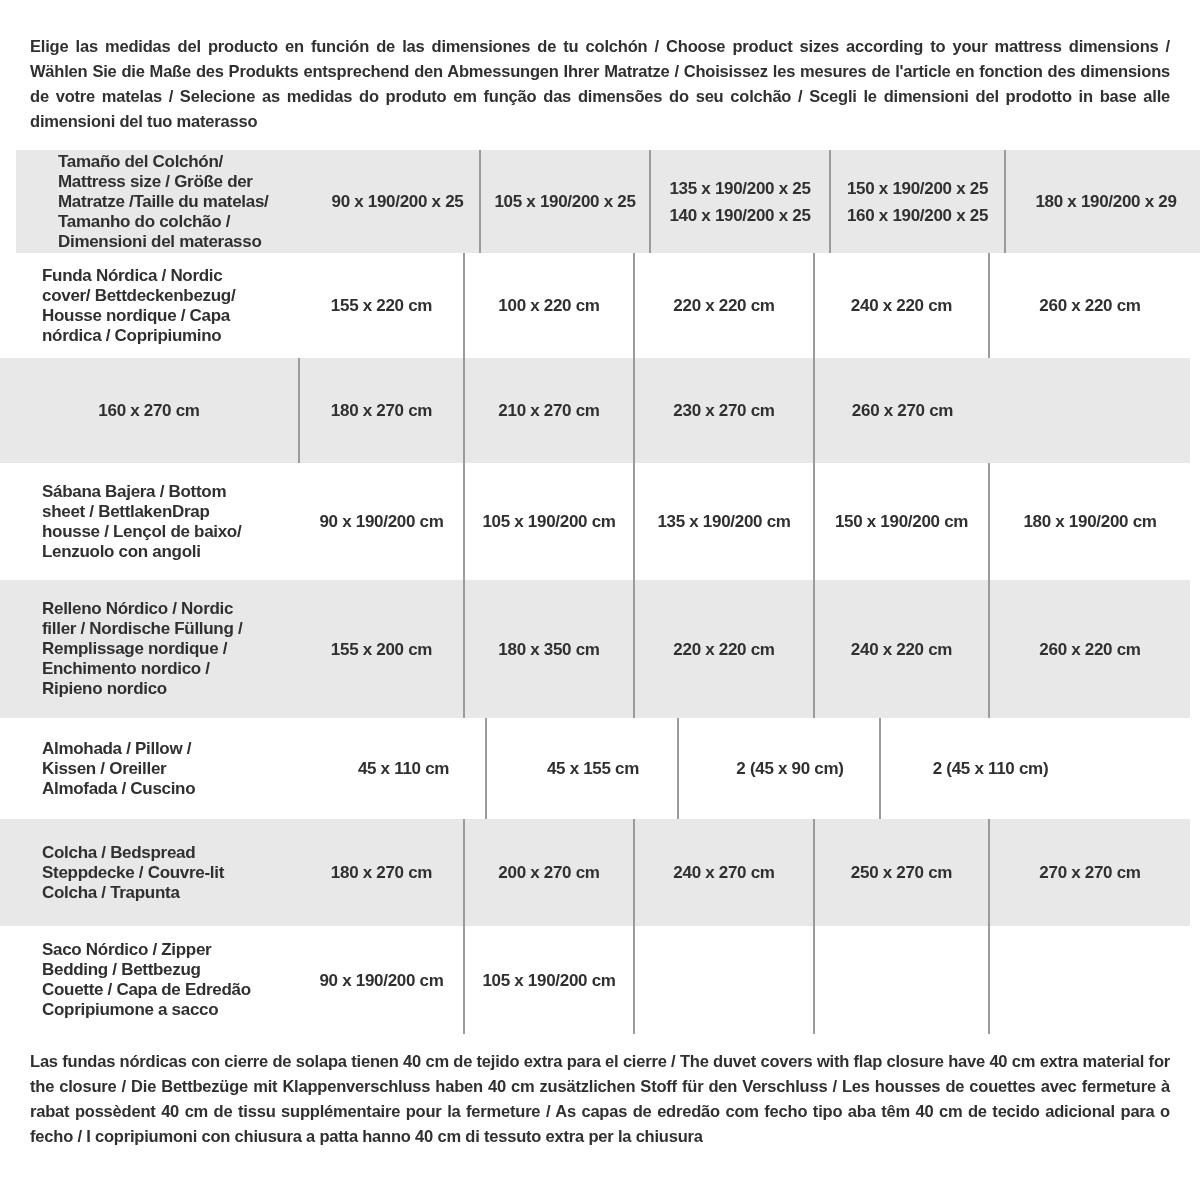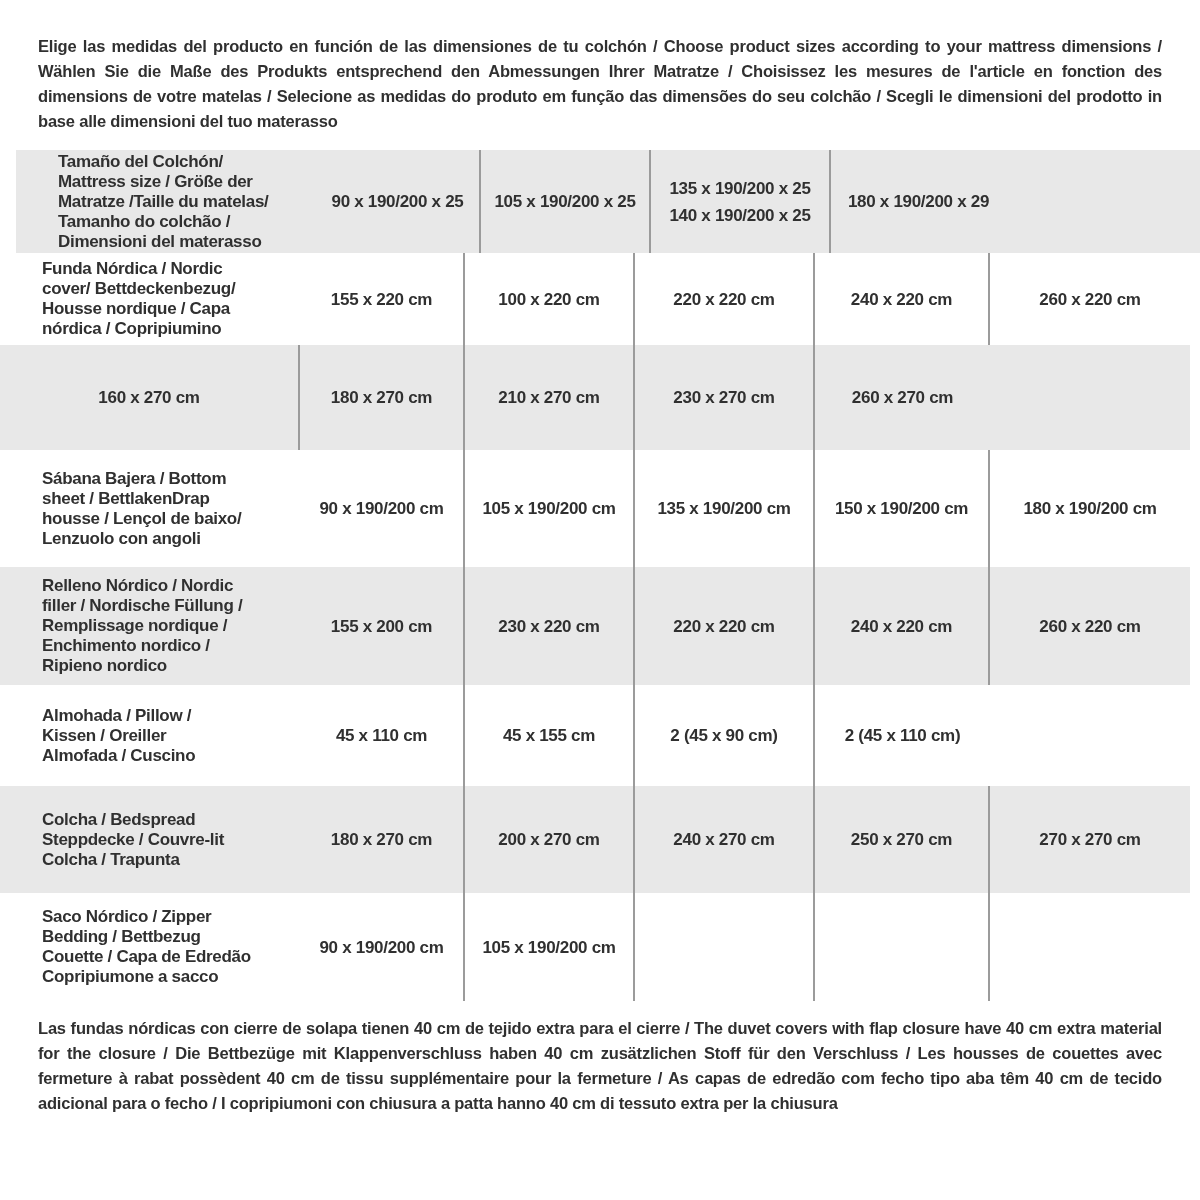--- a/index.html
+++ b/index.html
@@ -10,21 +10,21 @@
   }
   .page {
     position: relative;
     width: 1200px;
     height: 1200px;
     background: #ffffff;
     overflow: hidden;
     color: #303030;
   }
   .para {
-    margin: 0 38px;
+    margin: 0 30px;
     font-size: 16.5px;
     line-height: 25px;
     font-weight: bold;
     text-align: justify;
     letter-spacing: -0.2px;
     color: #303030;
   }
   .intro { padding-top: 34px; }
   .footer { padding-top: 15px; }
   .table {
@@ -79,24 +79,28 @@
           <div>90 x 190/200 x 25</div>
         </div>
         <div class="cell value">
           <div>105 x 190/200 x 25</div>
         </div>
         <div class="cell value">
           <div>135 x 190/200 x 25</div>
           <div>140 x 190/200 x 25</div>
         </div>
         <div class="cell value">
+          <div>150 x 190/200 x 25</div>
+          <div>160 x 190/200 x 25</div>
+        </div>
+        <div class="cell value">
           <div>180 x 190/200 x 29</div>
         </div>
       </div>
-      <div class="trow white" style="height: 92px;">
+      <div class="trow white" style="height: 105px;">
         <div class="cell label">
           <div>Funda Nórdica /  Nordic</div>
           <div>cover/ Bettdeckenbezug/</div>
           <div>Housse nordique  / Capa</div>
           <div>nórdica / Copripiumino</div>
         </div>
         <div class="cell value">
           <div>155 x 220 cm</div>
         </div>
         <div class="cell value">
@@ -145,45 +149,45 @@
         <div class="cell value">
           <div>135 x 190/200 cm</div>
         </div>
         <div class="cell value">
           <div>150 x 190/200 cm</div>
         </div>
         <div class="cell value">
           <div>180 x 190/200 cm</div>
         </div>
       </div>
-      <div class="trow gray" style="height: 118px;">
+      <div class="trow gray" style="height: 138px;">
         <div class="cell label">
           <div>Relleno Nórdico / Nordic</div>
           <div>filler / Nordische Füllung /</div>
           <div>Remplissage nordique /</div>
           <div>Enchimento nordico /</div>
           <div>Ripieno nordico</div>
         </div>
         <div class="cell value">
           <div>155 x 200 cm</div>
         </div>
         <div class="cell value">
-          <div>230 x 220 cm</div>
+          <div>180 x 350 cm</div>
         </div>
         <div class="cell value">
           <div>220 x 220 cm</div>
         </div>
         <div class="cell value">
           <div>240 x 220 cm</div>
         </div>
         <div class="cell value">
           <div>260 x 220 cm</div>
         </div>
       </div>
-      <div class="trow white" style="height: 101px;">
+      <div class="trow white" style="height: 101px; gap: 22px;">
         <div class="cell label">
           <div>Almohada  / Pillow /</div>
           <div>Kissen / Oreiller</div>
           <div>Almofada / Cuscino</div>
         </div>
         <div class="cell value">
           <div>45 x 110 cm</div>
         </div>
         <div class="cell value">
           <div>45 x 155 cm</div>

